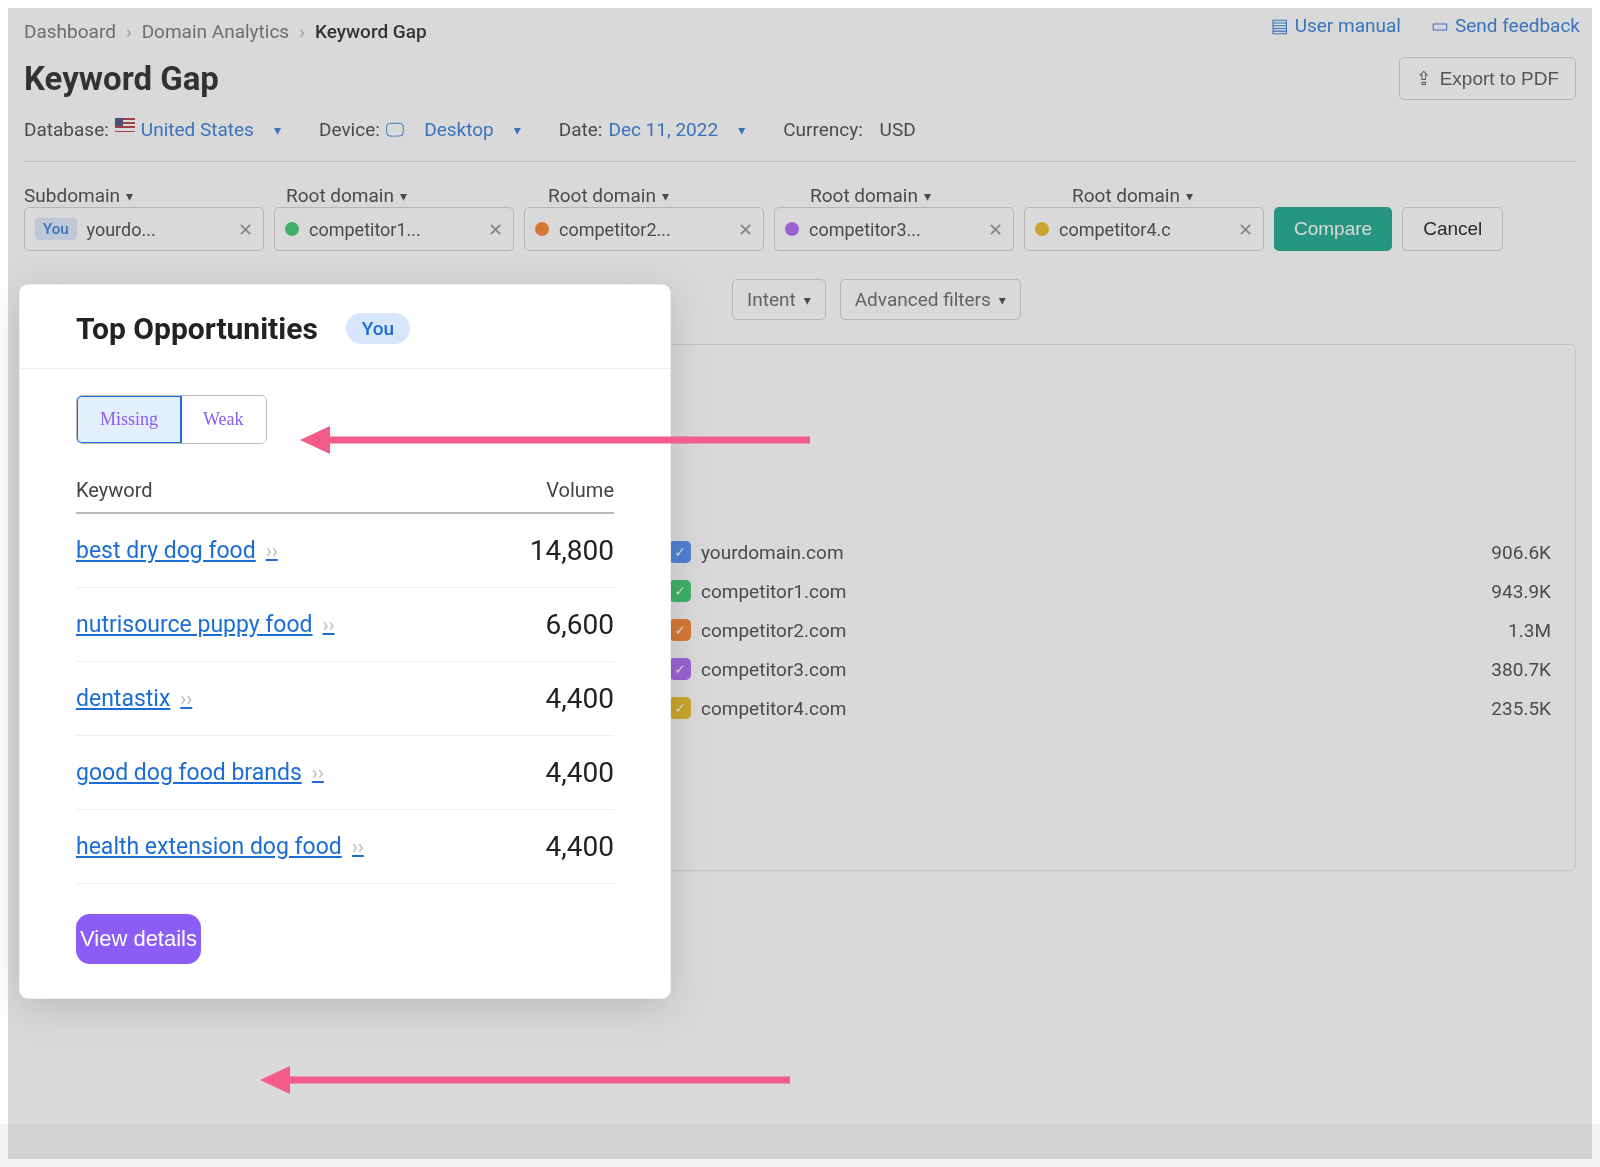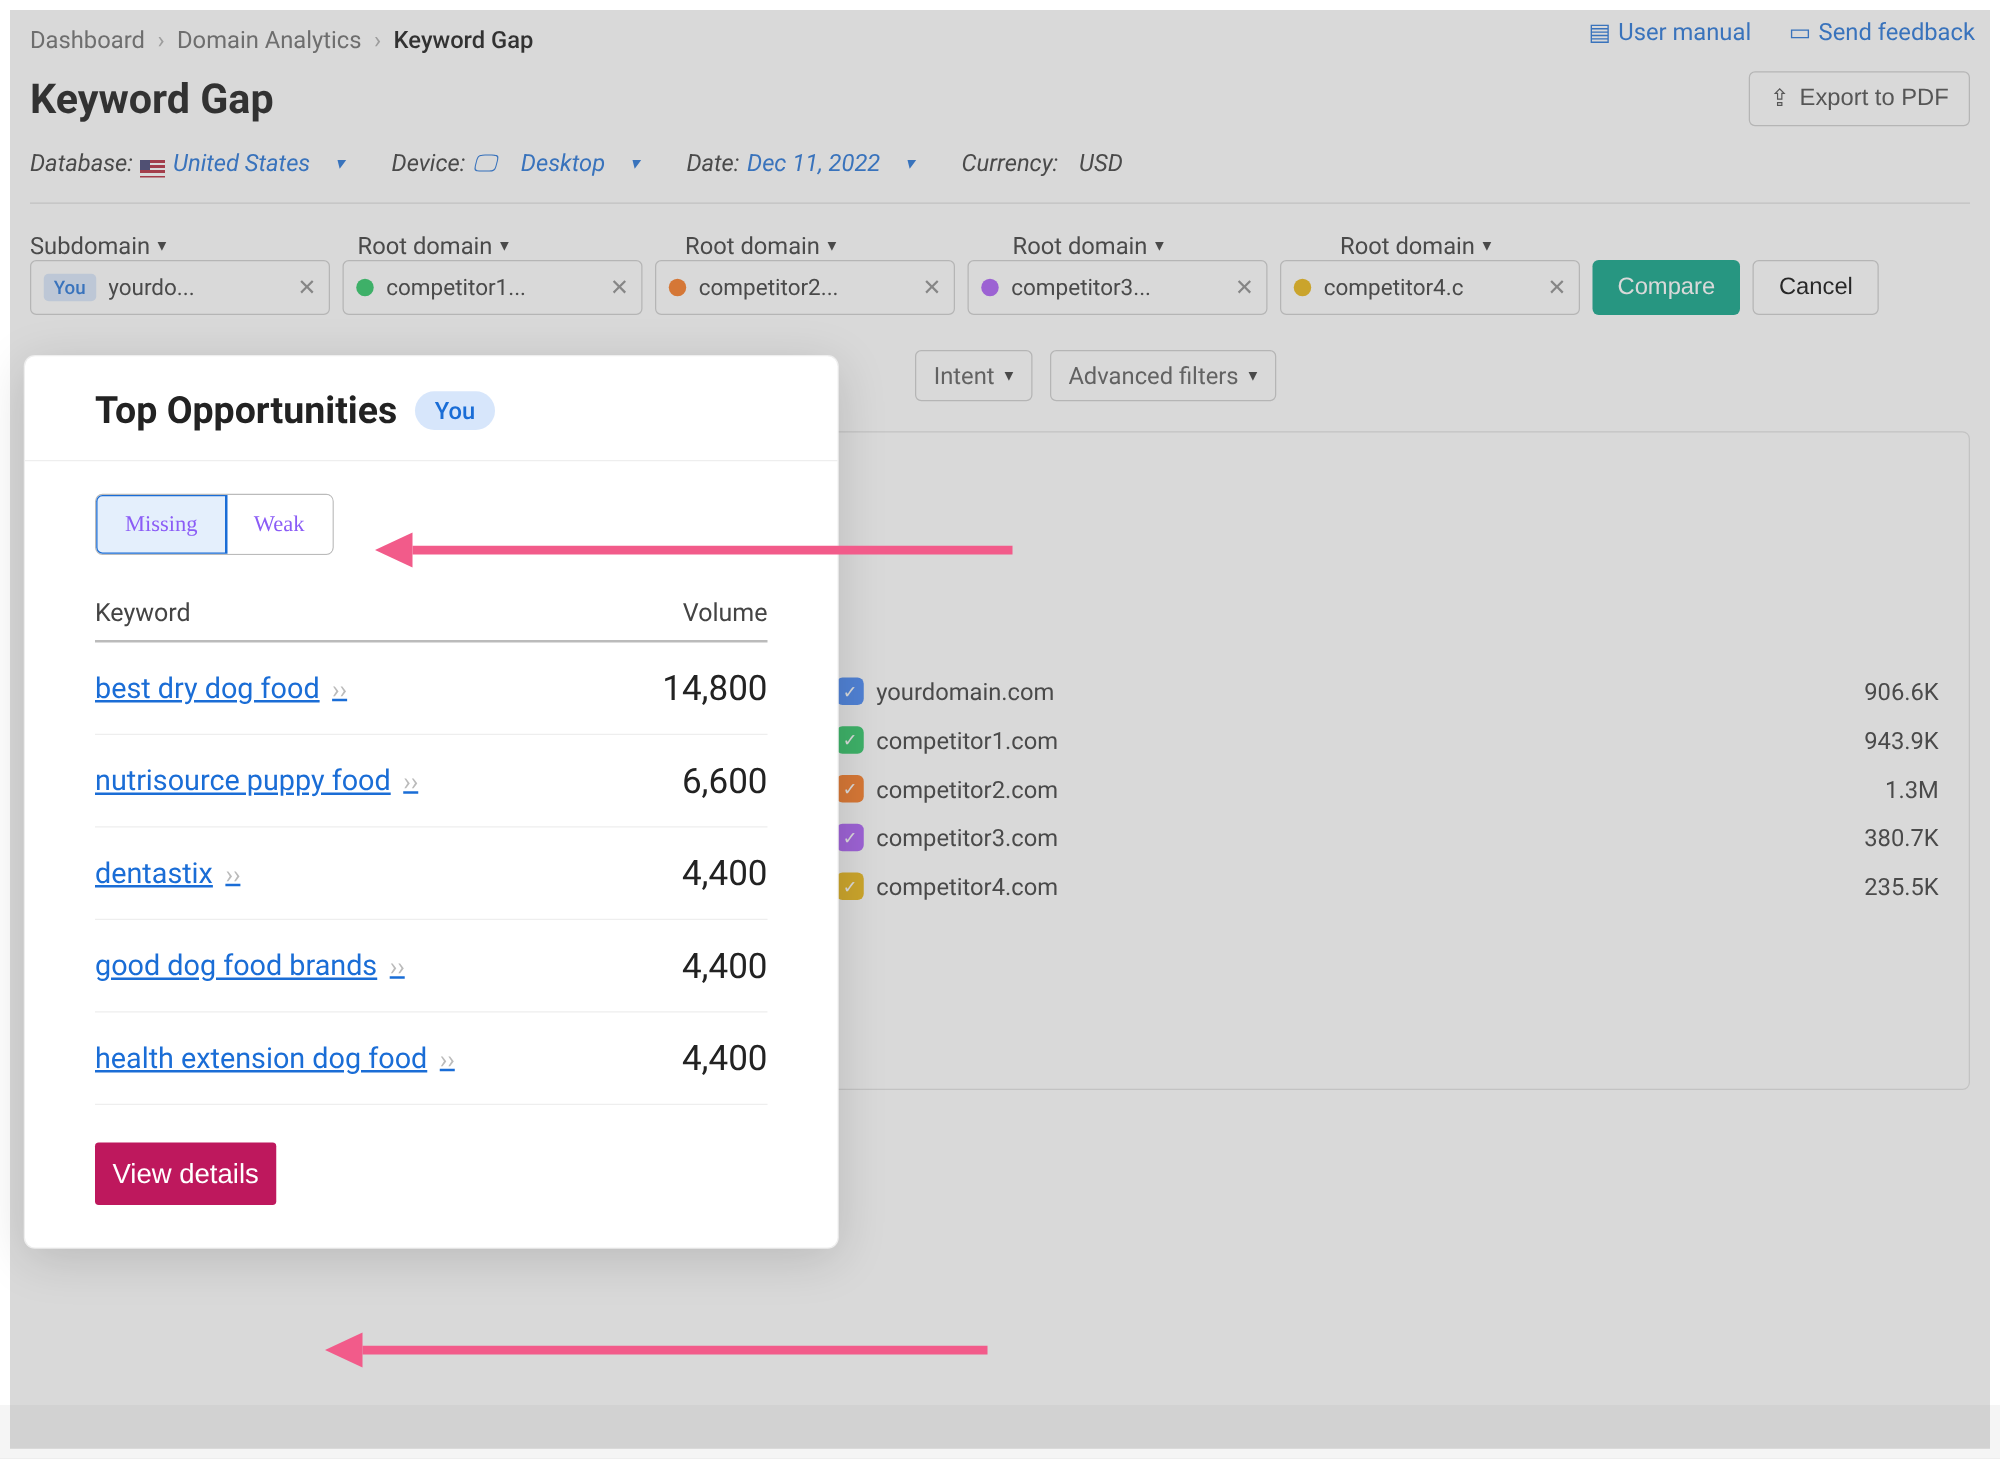--- a/index.html
+++ b/index.html
@@ -10,21 +10,21 @@
 .breadcrumb { display: flex; align-items: center; gap: 10px; font-size: 19px; color: #666; }
 .breadcrumb a { color: #666; text-decoration: none; }
 .breadcrumb .current { color: #111; font-weight: 500; }
 .breadcrumb .sep { color: #aaa; }
 .header-right { position: absolute; right: 20px; top: 14px; display: flex; gap: 30px; align-items: center; font-size: 19px; }
 .header-right a { color: #1a6dd6; text-decoration: none; display: flex; align-items: center; gap: 6px; }
 .page-title-row { display: flex; align-items: center; justify-content: space-between; margin-top: 14px; }
 .page-title { font-size: 33px; font-weight: 700; color: #111; }
 .export-btn { border: 1px solid #ccc; background: #fff; border-radius: 5px; padding: 9px 16px; font-size: 19px; color: #444; display: flex; align-items: center; gap: 8px; cursor: pointer; }
 .meta-row { display: flex; gap: 38px; margin-top: 18px; font-size: 19px; color: #333; padding-bottom: 20px; border-bottom: 1px solid #ddd; }
-.meta-item { display: flex; align-items: flex-end; gap: 6px; font-style: italic; }
+.meta-item { display: flex; align-items: flex-start; gap: 6px; }
 .meta-item a { color: #1a6dd6; text-decoration: none; display: flex; align-items: center; gap: 20px; }
 .flag { width: 20px; height: 14px; display: inline-block; background: linear-gradient(to bottom, #b22234 0%, #b22234 15%, #fff 15%, #fff 30%, #b22234 30%, #b22234 45%, #fff 45%, #fff 60%, #b22234 60%, #b22234 75%, #fff 75%, #fff 90%, #b22234 90%); position: relative; }
 .flag::before { content:""; position:absolute; top:0; left:0; width:8px; height:8px; background:#3c3b6e; }
 .chev { font-size: 14px; color: #1a6dd6; }
 .chev-dark { color: #333; }
 .main { padding: 22px 16px; }
 .row-labels { display: flex; gap: 22px; font-size: 19px; color: #333; margin-bottom: 0; }
 .row-labels > div { display: flex; align-items: center; gap: 6px; min-width: 240px; }
 .chips-row { display: flex; gap: 10px; align-items: center; }
 .chip { display: flex; align-items: center; background: #fff; border: 1px solid #ccc; border-radius: 5px; padding: 6px 10px; font-size: 18px; gap: 10px; min-width: 240px; height: 44px; }
@@ -42,36 +42,36 @@
 .overlap-title { font-size: 22px; font-weight: 700; margin-bottom: 20px; color: #222; }
 .overlap-body { display: flex; align-items: center; gap: 60px; }
 .venn { position: relative; width: 560px; height: 440px; }
 .venn-circle { position: absolute; border-radius: 50%; border: 2px solid #fff; opacity: 0.72; }
 .legend { flex: 1; }
 .legend-row { display: flex; align-items: center; justify-content: space-between; padding: 8px 0; font-size: 19px; }
 .legend-left { display: flex; align-items: center; gap: 10px; }
 .legend-check { width: 22px; height: 22px; border-radius: 5px; display: flex; align-items: center; justify-content: center; color: #fff; font-size: 14px; cursor: pointer; }
 
 .float-card { position: absolute; left: 20px; top: 285px; width: 650px; background: #fff; border-radius: 8px; box-shadow: 0 0 0 1px #eee, 0 8px 40px rgba(0,0,0,0.15); z-index: 20; }
-.fc-head { display: flex; align-items: center; gap: 14px; padding: 26px 34px 22px 56px; }
+.fc-head { display: flex; align-items: center; gap: 28px; padding: 26px 34px 22px 56px; }
 .fc-title { font-size: 30px; font-weight: 700; color: #222; }
 .you-pill { background: #d7e6fb; color: #1a6dd6; border-radius: 999px; padding: 4px 16px; font-size: 19px; font-weight: 500; }
 .fc-divider { border-top: 1px solid #eee; }
 .fc-tabs { display: flex; padding: 26px 56px 0 56px; }
 .seg-grp { display: flex; border: 1px solid #bbb; border-radius: 6px; overflow: hidden; }
 .seg-btn { background: #fff; border: none; padding: 12px 22px; font-size: 18px; cursor: pointer; color: #8b5cf6; font-family: Liberation Serif, serif; }
 .seg-btn.active { background: #e4effc; border: 2px solid #1a6dd6; border-radius: 6px 0 0 6px; margin: -1px; position: relative; z-index: 1; }
 .fc-table { padding: 34px 56px 0 56px; }
 .fc-th { display: flex; justify-content: space-between; font-size: 20px; color: #444; padding-bottom: 10px; border-bottom: 2px solid #bbb; }
 .fc-row { display: flex; justify-content: space-between; align-items: center; padding: 20px 0; border-bottom: 1px solid #eee; font-size: 23px; }
 .fc-kw { color: #1a6dd6; display: flex; align-items: center; gap: 10px; max-width: 340px; flex-wrap: wrap; }
 .fc-kw .chevrons { color: #bbb; font-size: 20px; }
 .fc-vol { color: #222; font-size: 28px; }
 .fc-foot { padding: 30px 56px 34px 56px; }
-.view-btn { background: #be185d; color: #fff; border: none; border-radius: 3px; padding: 12px 14px; font-size: 22px; font-weight: 500; cursor: pointer; }
+.view-btn { background: #8b5cf6; color: #fff; border: none; border-radius: 14px; padding: 12px 4px; font-size: 22px; font-weight: 500; cursor: pointer; }
 
 .arrow { position: absolute; z-index: 25; pointer-events: none; }
 .arrow-line { stroke: #f25b8a; stroke-width: 7; fill: none; }
 .arrow-head { fill: #f25b8a; }
 </style>
 </head>
 <body>
 
 <div class="page-wrap">
   <div class="bg-overlay"></div>

